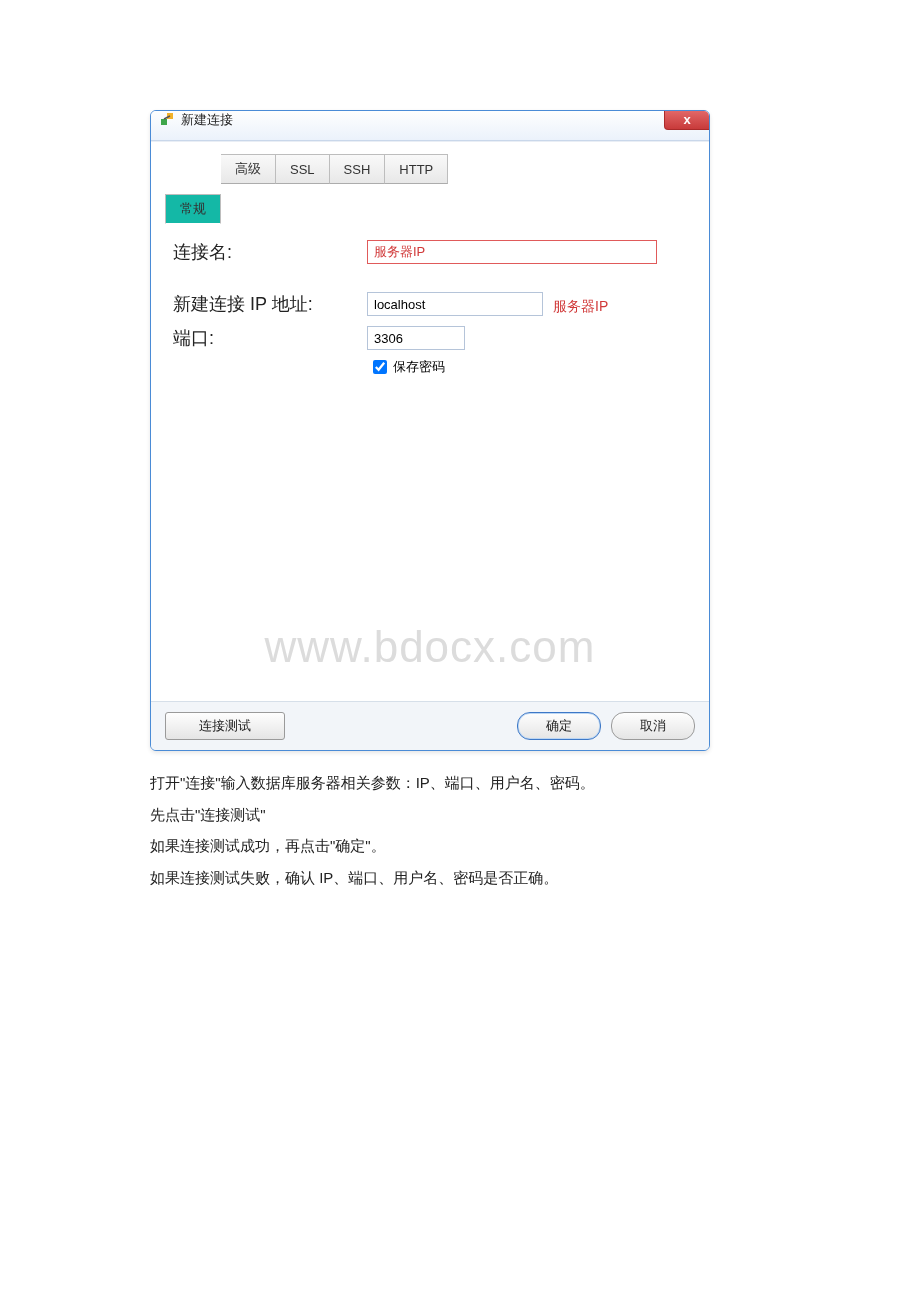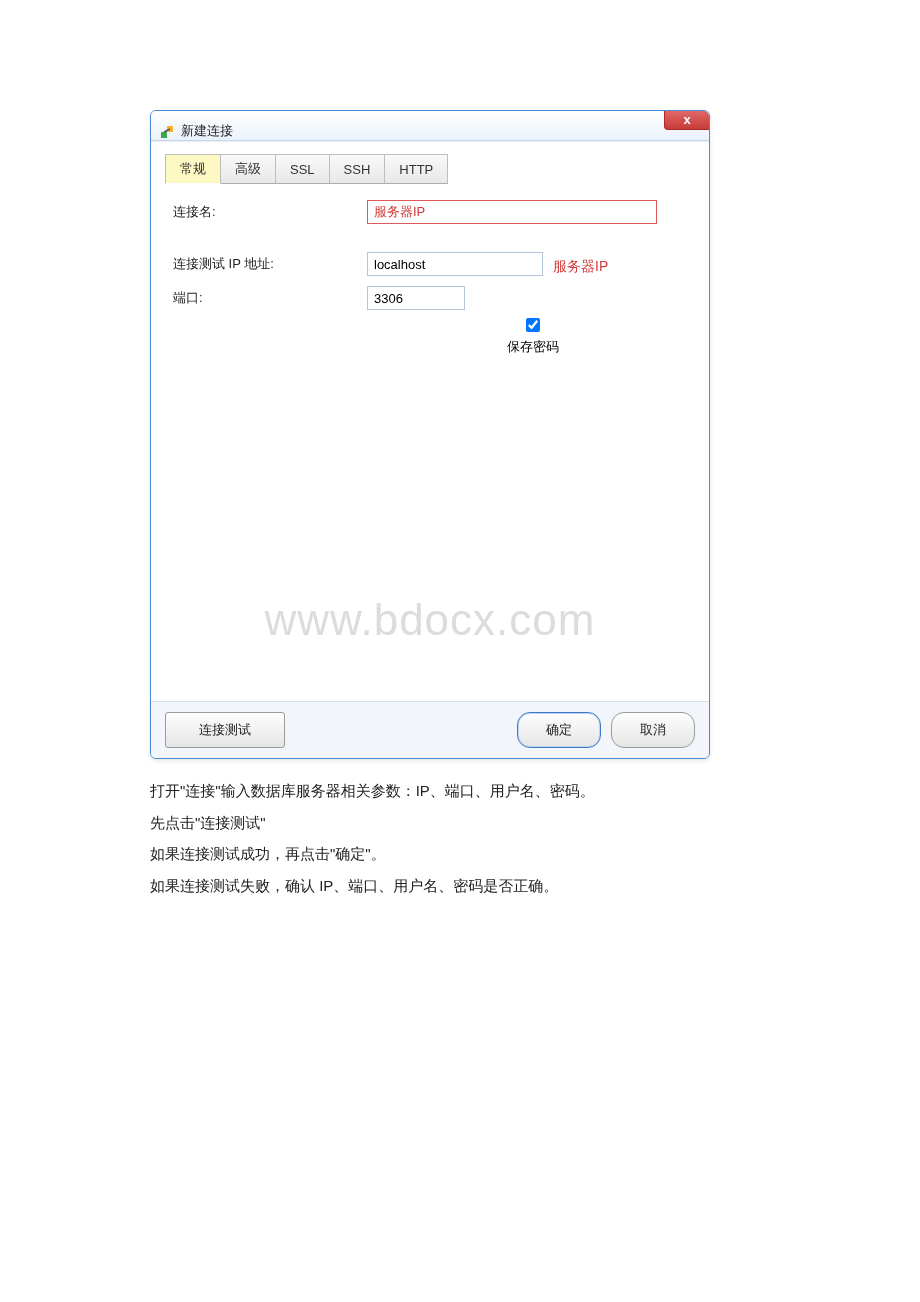--- a/index.html
+++ b/index.html
@@ -17,21 +17,21 @@
       border-radius: 6px;
       background: #ffffff;
       box-shadow: 0 2px 4px rgba(0,0,0,.1);
       overflow: hidden;
     }
     .titlebar {
       height: 30px;
       background: linear-gradient(#fefefe,#ebf2fb);
       border-bottom: 1px solid #c9d7ea;
       display: flex;
-      align-items: flex-end;
+      align-items: flex-start;
       padding: 0 0 0 8px;
       position: relative;
     }
     .title-icon {
       width: 16px; height: 16px;
       margin-right: 6px;
       display: inline-flex; align-items: center; justify-content: center;
     }
     .title-text { font-size: 13px; color:#222; }
     .close-btn {
@@ -68,36 +68,37 @@
       border-bottom: 1px solid #acacac;
       background: linear-gradient(#f9f9f9,#e8e8e8);
       margin-right: 0;
       cursor: pointer;
       color:#333;
       height: 30px;
       display: flex; align-items: center;
     }
     .tab + .tab { border-left: none; }
     .tab.active {
-      background: #fef9c3;
+      background: #14b8a6;
       border-bottom: 1px solid #ffffff;
       position: relative;
       z-index: 2;
       font-weight: 500;
+      margin-top: 40px;
     }
     .form-row {
       display: flex;
       align-items: center;
       margin-bottom: 6px;
       min-height: 28px;
     }
     .form-row.gap-top { margin-top: 24px; }
     .label {
       width: 200px;
-      font-size: 13px;
+      font-size: 18px;
       color:#222;
       padding-left: 6px;
     }
     .field {
       flex: 1;
       display: flex;
       align-items: flex-end;
       gap: 10px;
     }
     .input {
@@ -109,46 +110,45 @@
     }
     .input.wide { width: 290px; }
     .input.mid { width: 176px; }
     .input.small { width: 98px; }
     .input.red-border { border: 1px solid #e05a5a; color:#d13a3a; }
     .redtext { color:#d13a3a; font-size: 14px; }
     .checkbox-row {
       display: flex; align-items: center; gap: 6px;
       margin-top: 6px;
       margin-left: 206px;
-      flex-direction: column;
     }
     .chk {
       width: 14px; height: 14px;
       cursor: pointer;
     }
     .watermark {
       position: absolute;
       left: 0; right: 0;
-      top: 453px;
+      top: 480px;
       text-align: center;
       font-size: 44px;
       color: #dcdcdc;
       letter-spacing: 1px;
       font-family: Arial, sans-serif;
       pointer-events: none;
     }
     .dialog-footer {
       border-top: 1px solid #d6dfe9;
       background: #f2f5f9;
       padding: 10px 14px;
       display: flex;
       align-items: center;
     }
     .btn {
-      height: 36px;
+      height: 28px;
       padding: 0 20px;
       font-size: 13px;
       border: 1px solid #9a9a9a;
       background: linear-gradient(#fefefe,#e5e5e5);
       border-radius: 3px;
       cursor: pointer;
       color:#222;
     }
     .btn-left { margin-right: auto; width: 120px; }
     .btn-right { margin-left: 10px; width: 84px; border-radius: 13px; }
@@ -192,21 +192,21 @@
     </div>
 
     <div class="form-row">
       <div class="label">连接名:</div>
       <div class="field">
         <input class="input wide red-border" value="服务器IP" style="">
       </div>
     </div>
 
     <div class="form-row gap-top">
-      <div class="label">连接测试 IP 地址:</div>
+      <div class="label">新建连接 IP 地址:</div>
       <div class="field">
         <input class="input mid" value="localhost" style="">
         <span class="redtext">服务器IP</span>
       </div>
     </div>
 
     <div class="form-row">
       <div class="label">端口:</div>
       <div class="field">
         <input class="input small" value="3306" style="">

